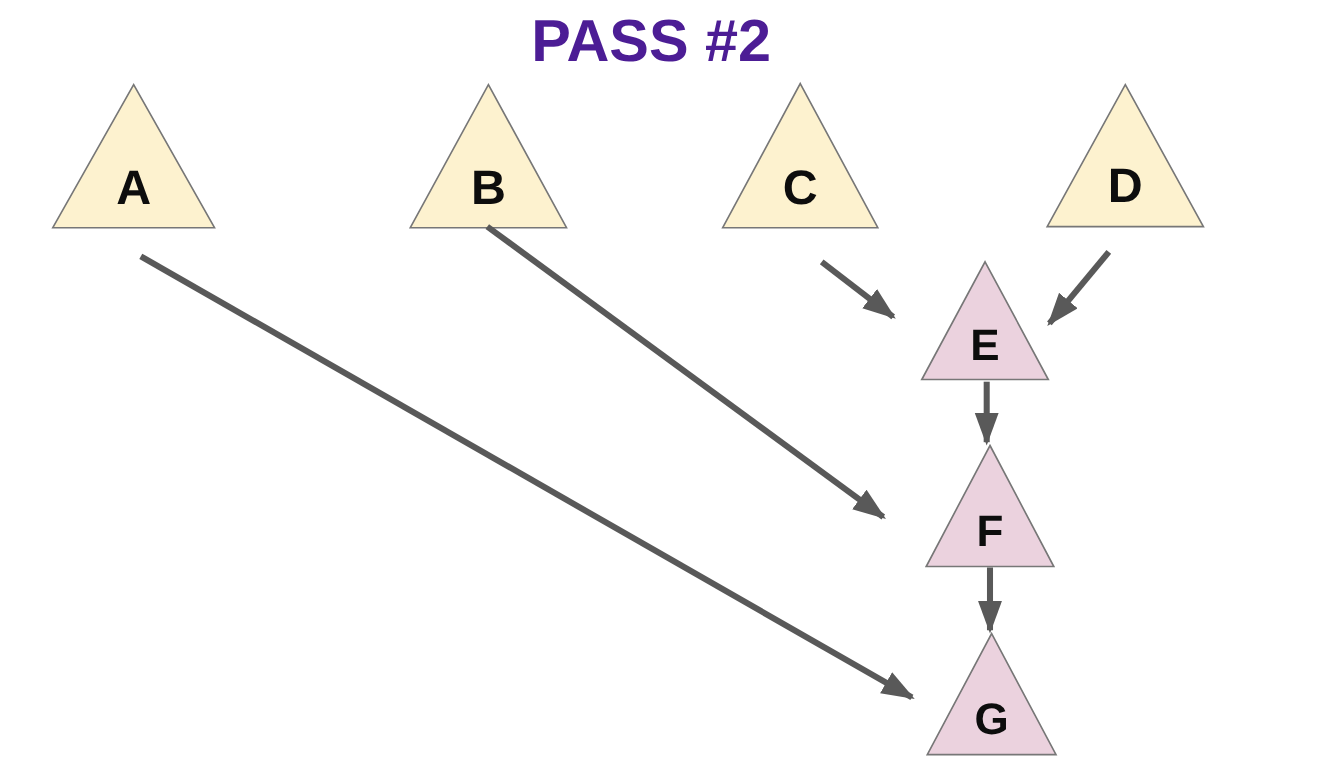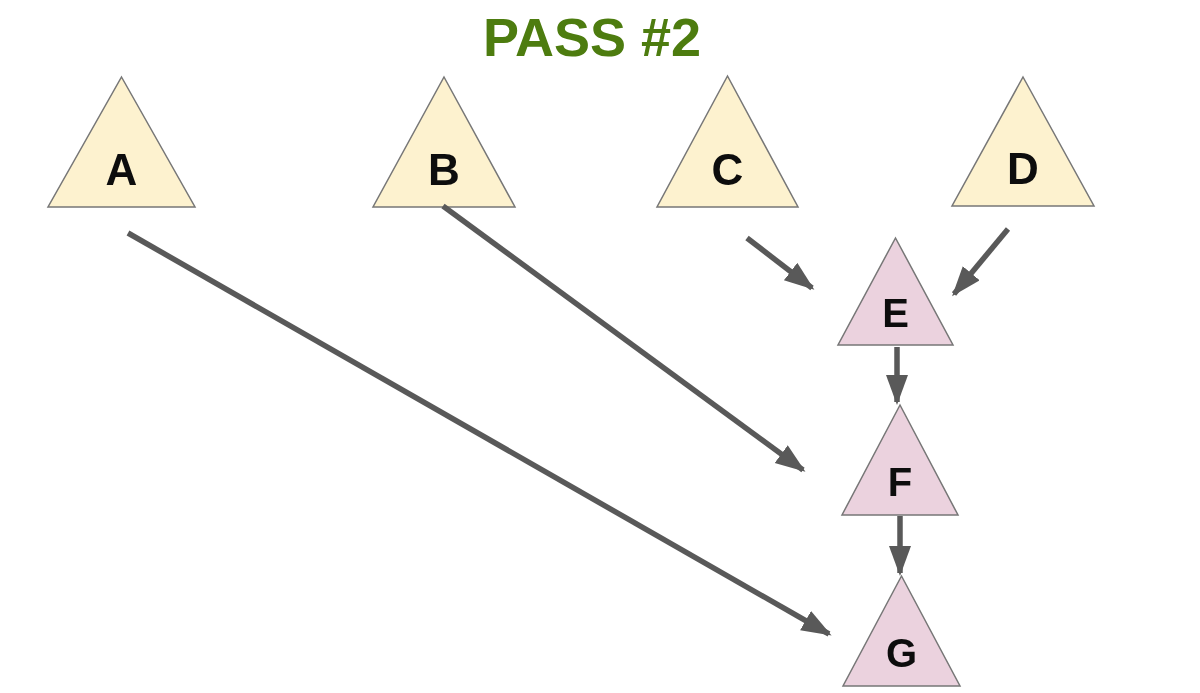--- a/index.html
+++ b/index.html
@@ -59,14 +59,14 @@
       <text x="900" y="496" text-anchor="middle" font-size="40" font-weight="bold" fill="#0d0d0d">F</text>
       <polygon points="901.5,576 960,686 843,686" fill="#ebd2de" stroke="#777777" stroke-width="1.5"></polygon>
       <text x="901.5" y="667" text-anchor="middle" font-size="40" font-weight="bold" fill="#0d0d0d">G</text>
       <line x1="128" y1="233" x2="829" y2="634" stroke="#595959" stroke-width="5.5" marker-end="url(#arrowhead)"></line>
       <line x1="443" y1="206" x2="803" y2="470" stroke="#595959" stroke-width="5.5" marker-end="url(#arrowhead)"></line>
       <line x1="747" y1="238" x2="812" y2="288" stroke="#595959" stroke-width="5.5" marker-end="url(#arrowhead)"></line>
       <line x1="1008" y1="229" x2="954" y2="294" stroke="#595959" stroke-width="5.5" marker-end="url(#arrowhead)"></line>
       <line x1="897" y1="347" x2="897" y2="402" stroke="#595959" stroke-width="5.5" marker-end="url(#arrowhead)"></line>
       <line x1="900" y1="516" x2="900" y2="573" stroke="#595959" stroke-width="5.5" marker-end="url(#arrowhead)"></line>
     </svg>
-  <div class="title" style="color: #4d7c0f;">PASS #2</div>
+  <div class="title" style="color: #4c1d95;">PASS #2</div>
 </div>
 
 </body></html>

